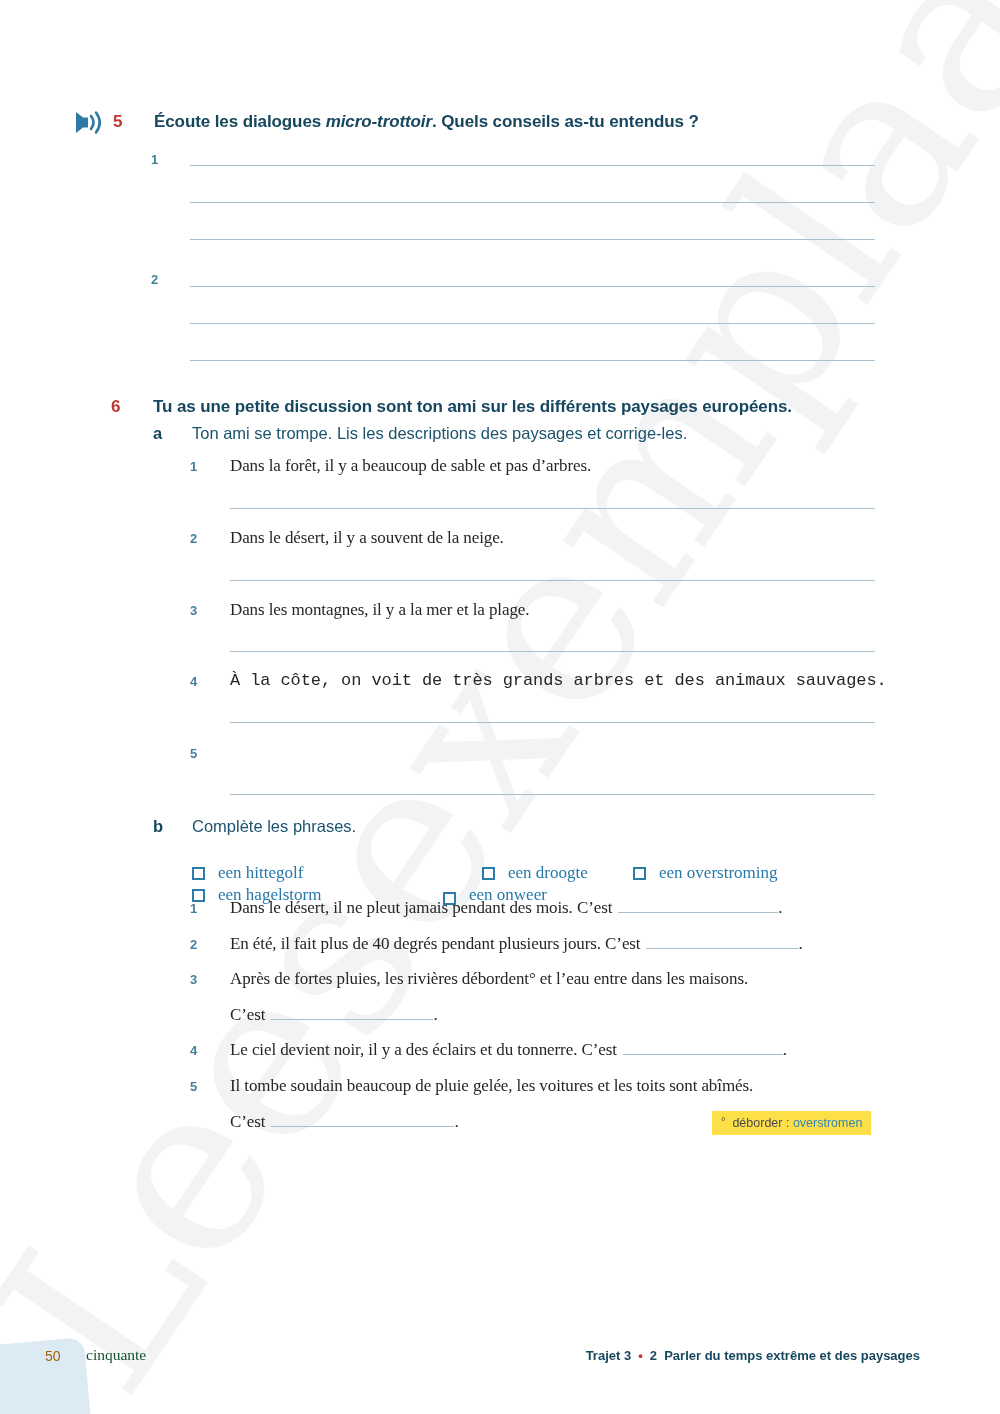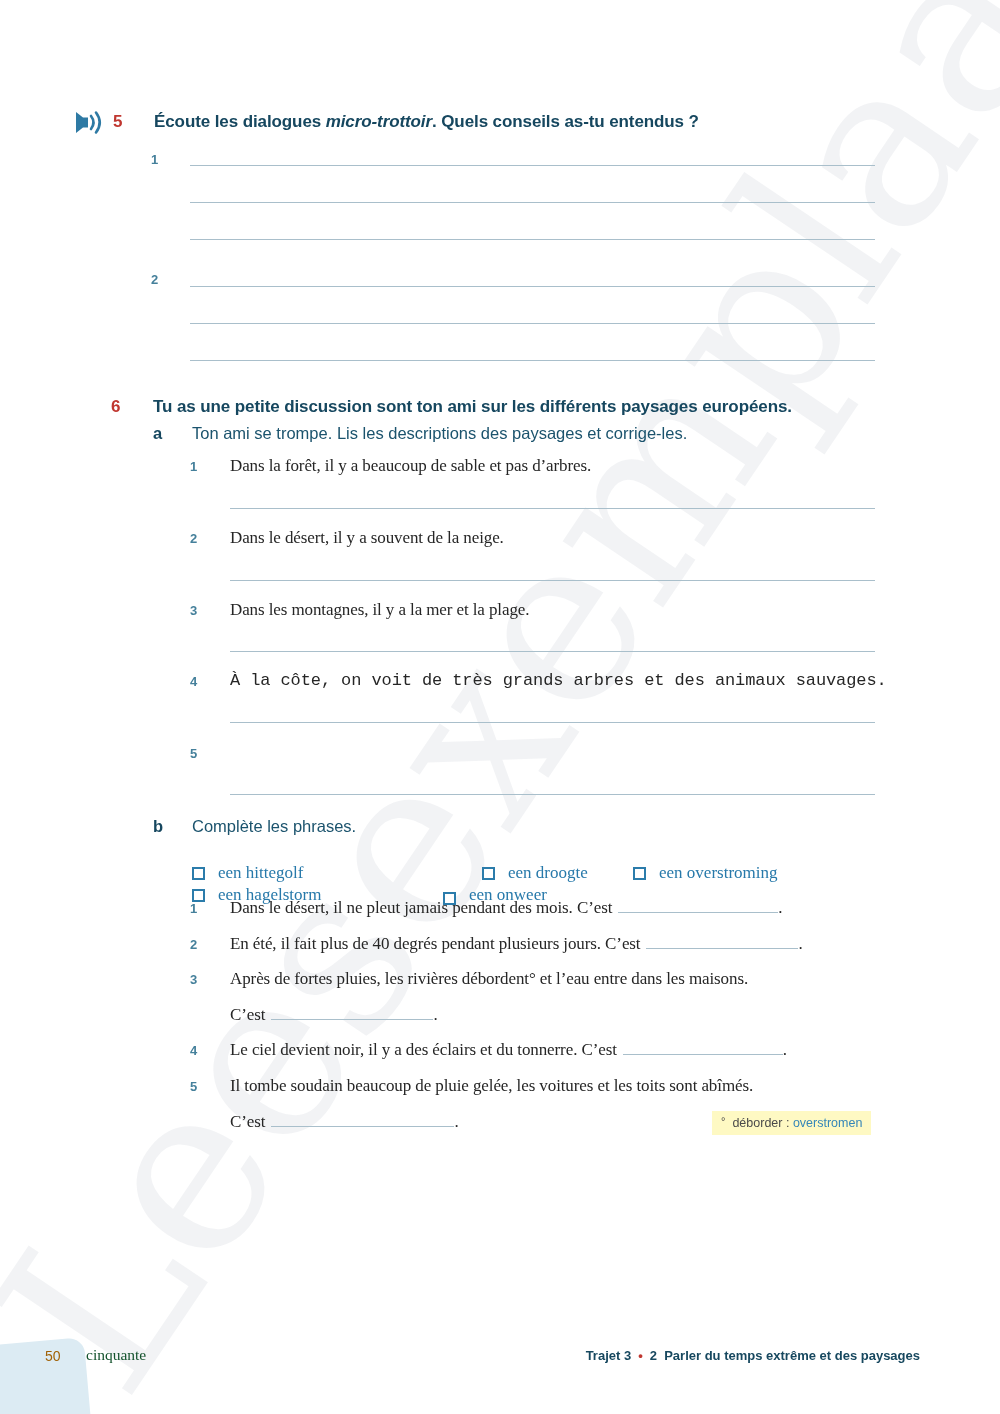--- a/index.html
+++ b/index.html
@@ -45,21 +45,21 @@
   .opt-box {
     width:13px; height:13px; border:2px solid #2b7cab; background:#fff;
     display:inline-block; margin-right:13px; flex:0 0 auto;
   }
   .opt-label {
     font-family:"Liberation Serif", serif; font-size:17px; color:#2779aa;
   }
 
   
   .note-box {
-    background:#fef9c3; padding:4px 9px 5px 9px; font-size:12.5px;
+    background:#fde047; padding:4px 9px 5px 9px; font-size:12.5px;
     color:#4a4a4a; white-space:nowrap;
   }
   .note-sym { font-size:11px; vertical-align:2px; margin-right:7px; }
   .note-blue { color:#3486b8; }
 
   
   .footer-tab {
     position:absolute; left:-18px; top:1346px; width:102px; height:120px;
     background:#dcebf3; border-radius:16px;
     transform:rotate(-5deg); transform-origin:top left;

